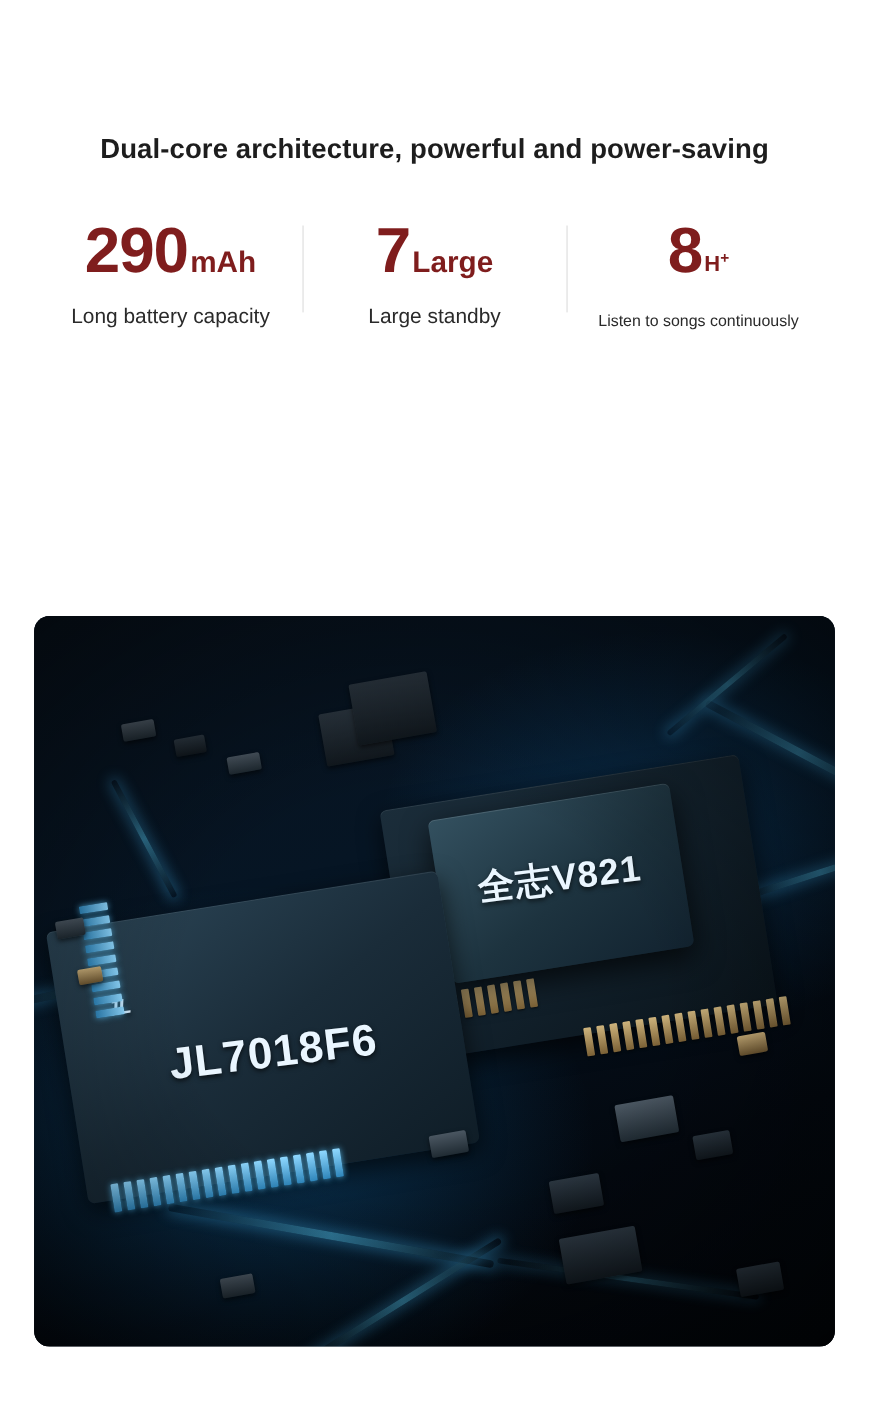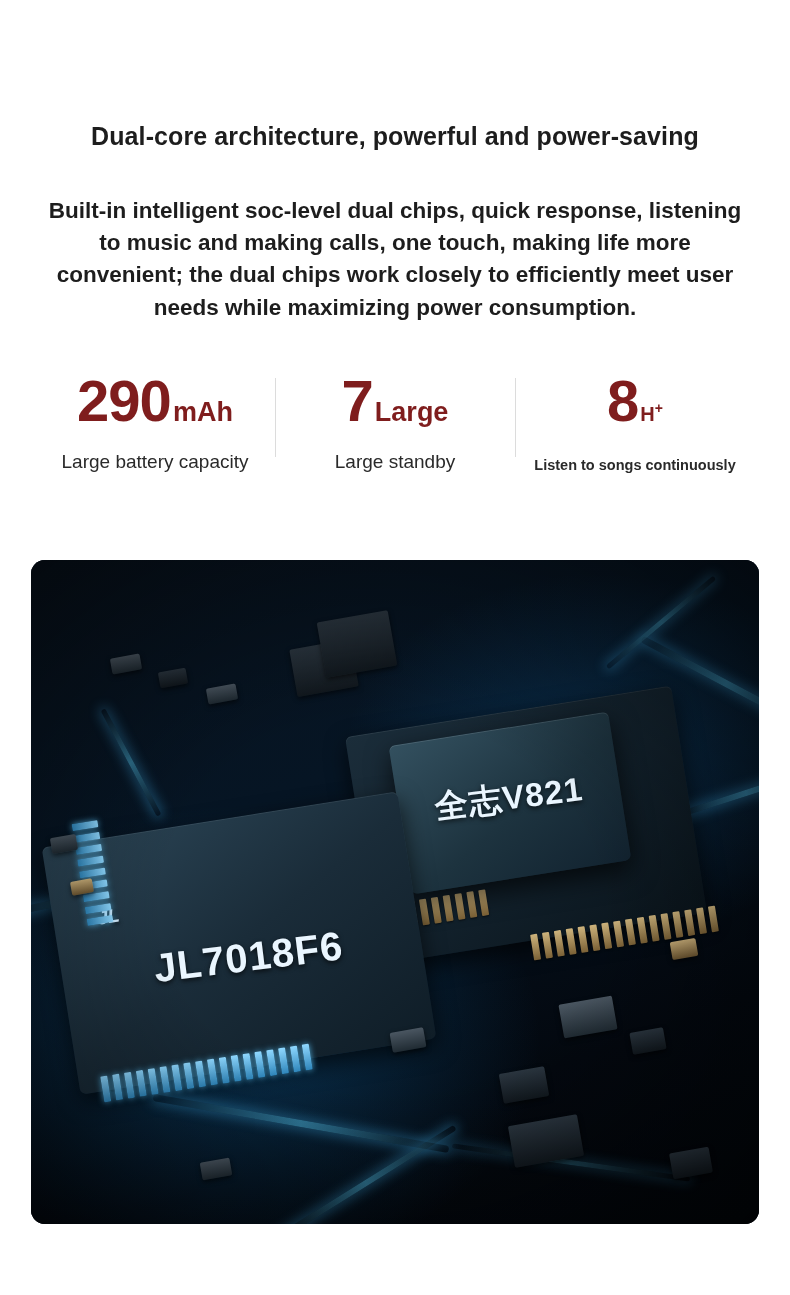--- a/index.html
+++ b/index.html
@@ -102,21 +102,21 @@
   }
   .stat-label {
     margin-top: 20px;
     font-size: 19px;
     color: #2a2a2a;
     text-align: center;
     line-height: 1.25;
   }
   .stat-label.small {
     font-size: 14.5px;
-    font-weight: bold;
+    font-weight: normal;
     margin-top: 26px;
     line-height: 1.3;
   }
 
   
   .image-card {
     position: absolute;
     left: 31px;
     top: 560px;
     width: 728px;
@@ -253,30 +253,29 @@
     pointer-events: none;
   }
 </style>
 </head>
 <body>
 
 <div class="page">
 
   <h1 class="headline">Dual-core architecture, powerful and power-saving</h1>
 
-  <p class="description">Built-in intelligent soc-level dual chips, quick response, listening to music and making calls, one touch, making life more convenient; the dual chips work closely to efficiently meet user needs while maximizing power consumption.</p>
 
   <div class="stats">
 
     <div class="stat">
       <div class="stat-value">
         <span class="stat-number">290</span>
         <span class="stat-unit">mAh</span>
       </div>
-      <div class="stat-label">Large battery capacity</div>
+      <div class="stat-label">Long battery capacity</div>
     </div>
 
     <div class="stat">
       <span class="divider"></span>
       <div class="stat-value">
         <span class="stat-number">7</span>
         <span class="stat-unit">Large</span>
       </div>
       <div class="stat-label">Large standby</div>
     </div>

